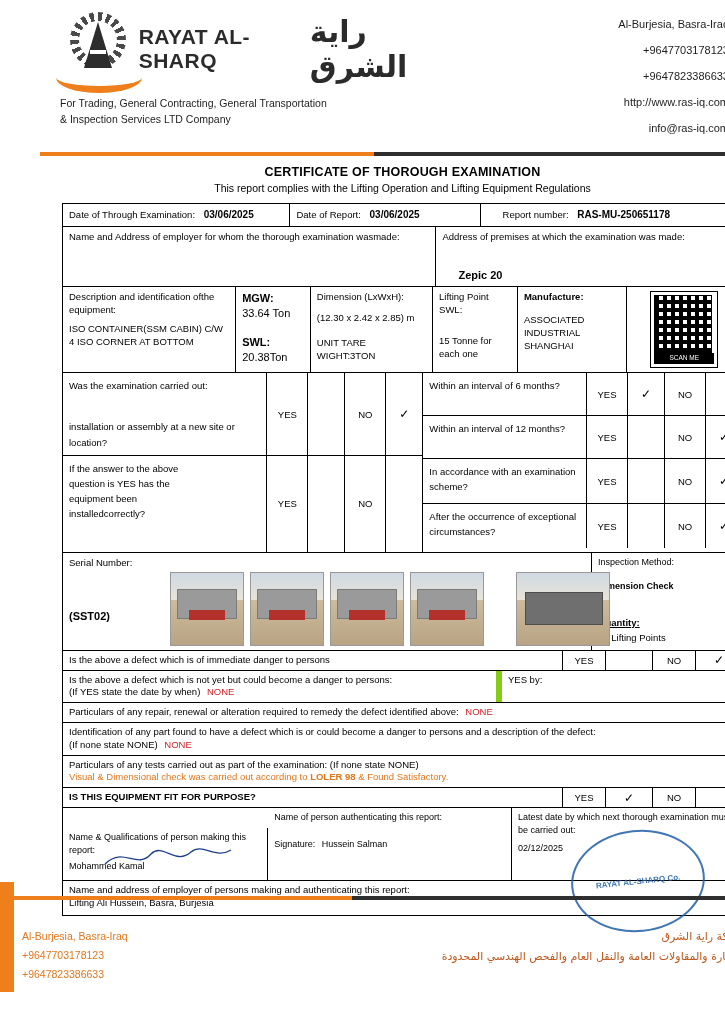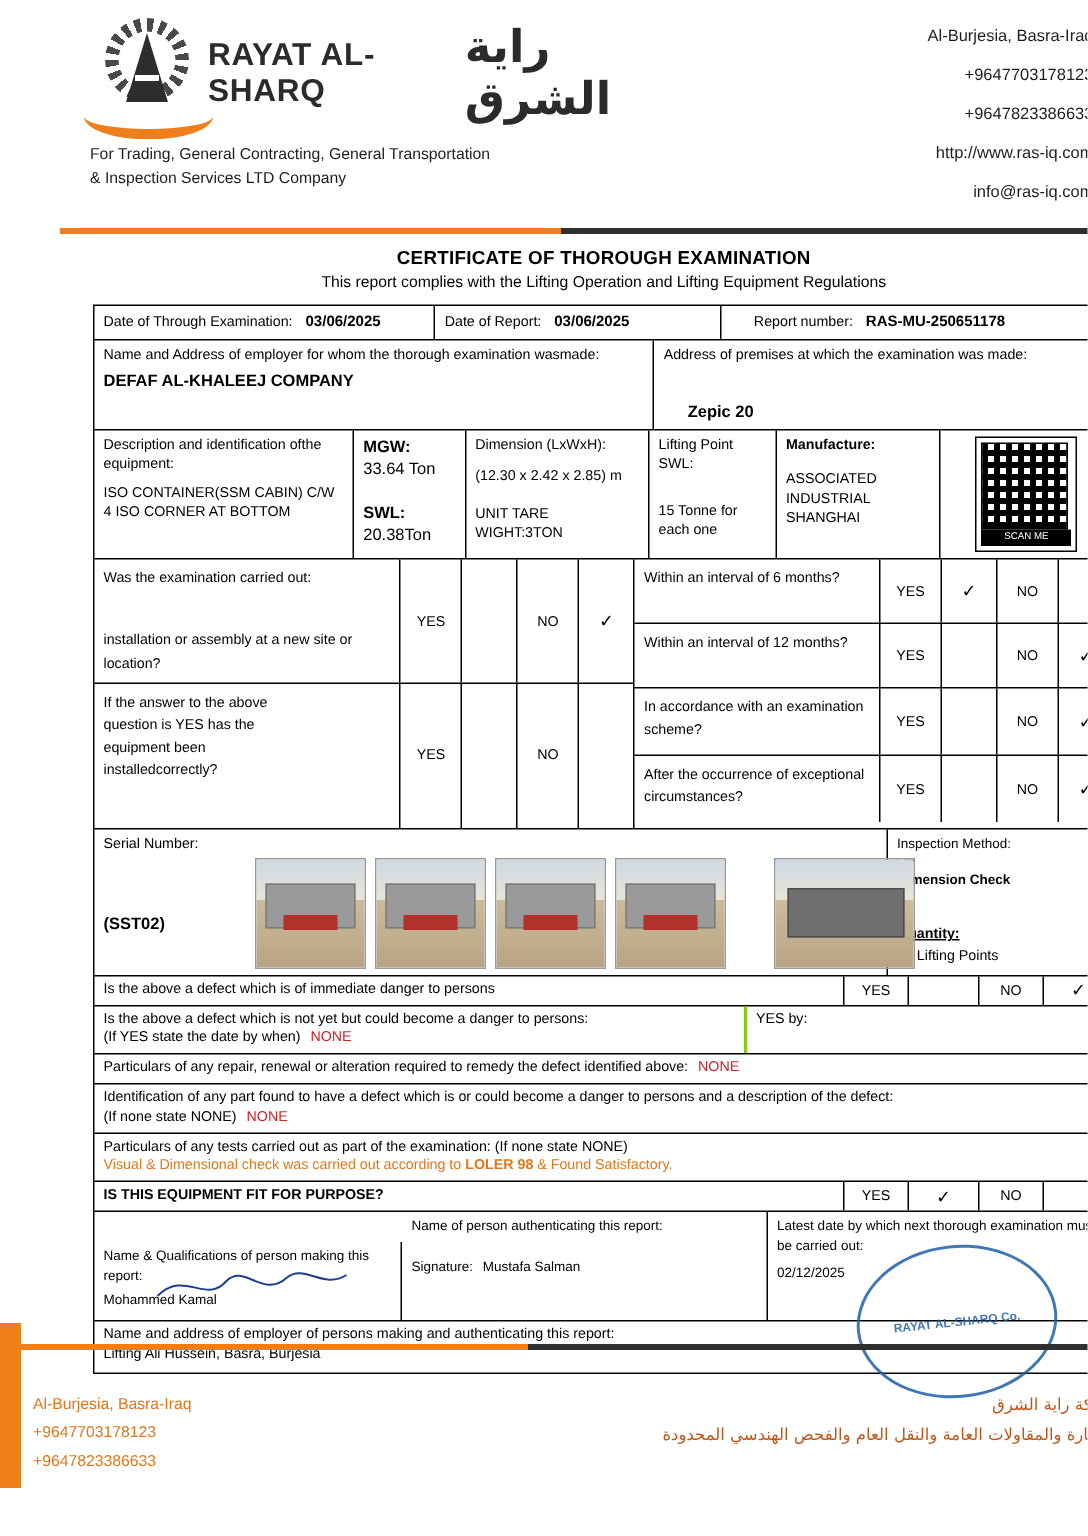--- a/index.html
+++ b/index.html
@@ -229,21 +229,20 @@
       </div>
       <div class="cell c3" style="padding-left:22px">
         <span class="lbl">Report number:</span>
         <span class="val" style="margin-left:6px">RAS-MU-250651178</span>
       </div>
     </div>
 
     <div class="row emprow">
       <div class="cell c1 bd-r">
         <div class="lbl">Name and Address of employer for whom the thorough examination wasmade:</div>
-        <div class="bigname">DEFAF AL-KHALEEJ COMPANY</div>
       </div>
       <div class="cell c2">
         <div class="lbl">Address of premises at which the examination was made:</div>
         <div class="bigname" style="margin-top:24px;padding-left:16px">Zepic 20</div>
       </div>
     </div>
 
     <div class="row descrow">
       <div class="cell c1 bd-r">
         <div class="lbl">Description and identification ofthe equipment:</div>
@@ -386,21 +385,21 @@
 
     <div class="drow">
       <div class="t">Is the above a defect which is of immediate danger to persons</div>
       <div class="yn2">YES</div>
       <div class="bx"></div>
       <div class="yn2">NO</div>
       <div class="bx">✓</div>
     </div>
 
     <div class="drow">
-      <div class="t" style="flex:0 0 62%;border-right:2px solid #84cc16">
+      <div class="t" style="flex:0 0 62%;border-right:6px solid #84cc16">
         <div>Is the above a defect which is not yet but could become a danger to persons:</div>
         <div>
           <span>(If YES state the date by when)</span>
           <span class="red" style="margin-left:4px">NONE</span>
         </div>
       </div>
       <div class="t">YES by:</div>
     </div>
 
     <div class="drow">
@@ -444,21 +443,21 @@
         <div class="sigline">
           <svg width="130" height="26" viewBox="0 0 130 26">
             <path d="M2,20 C20,2 34,26 48,10 C60,-2 72,22 88,8 C100,-2 112,16 128,6" fill="none" stroke="#1d3f8a" stroke-width="1.3"></path>
           </svg>
         </div>
       </div>
       <div class="h2">
         <div>Name of person authenticating this report:</div>
         <div style="margin-top:14px">
           <span>Signature:</span>
-          <span style="margin-left:4px">Mustafa Salman</span>
+          <span style="margin-left:4px">Hussein Salman</span>
         </div>
       </div>
       <div class="h3">
         <div>Latest date by which next thorough examination must be carried out:</div>
         <div style="margin-top:6px">02/12/2025</div>
       </div>
     </div>
 
     <div class="drow" style="border-bottom:none;min-height:34px">
       <div class="t">

